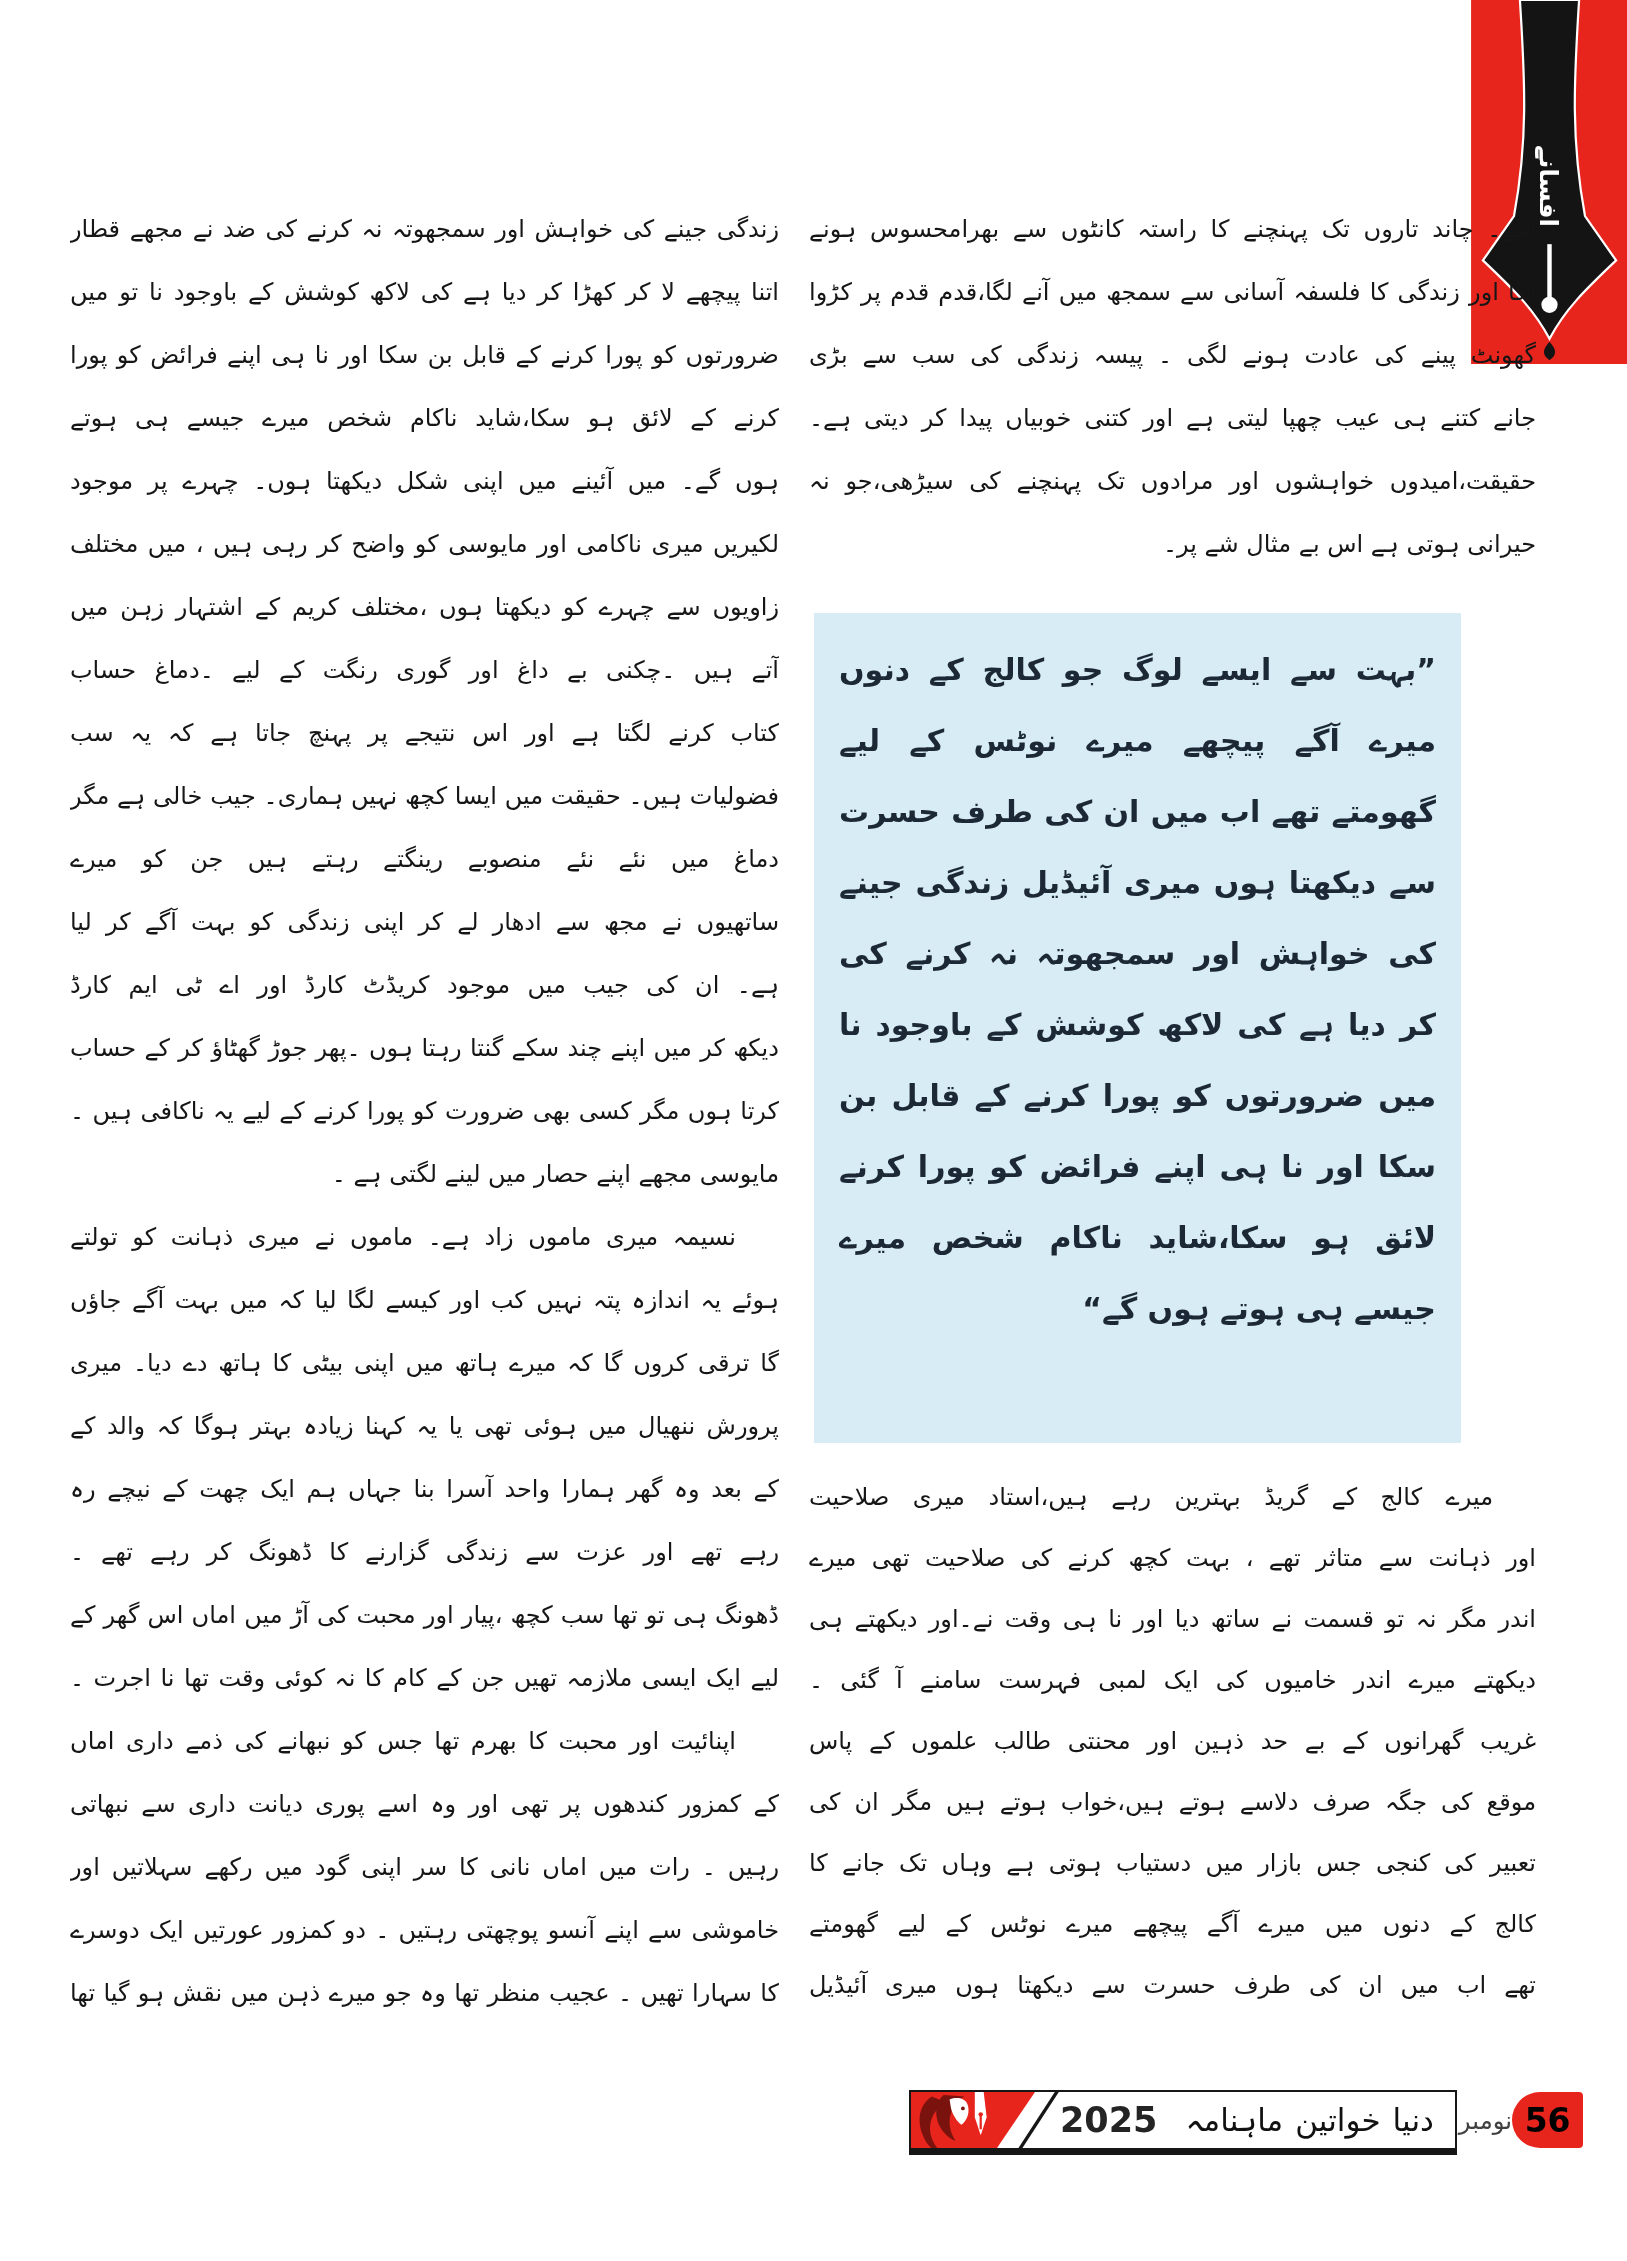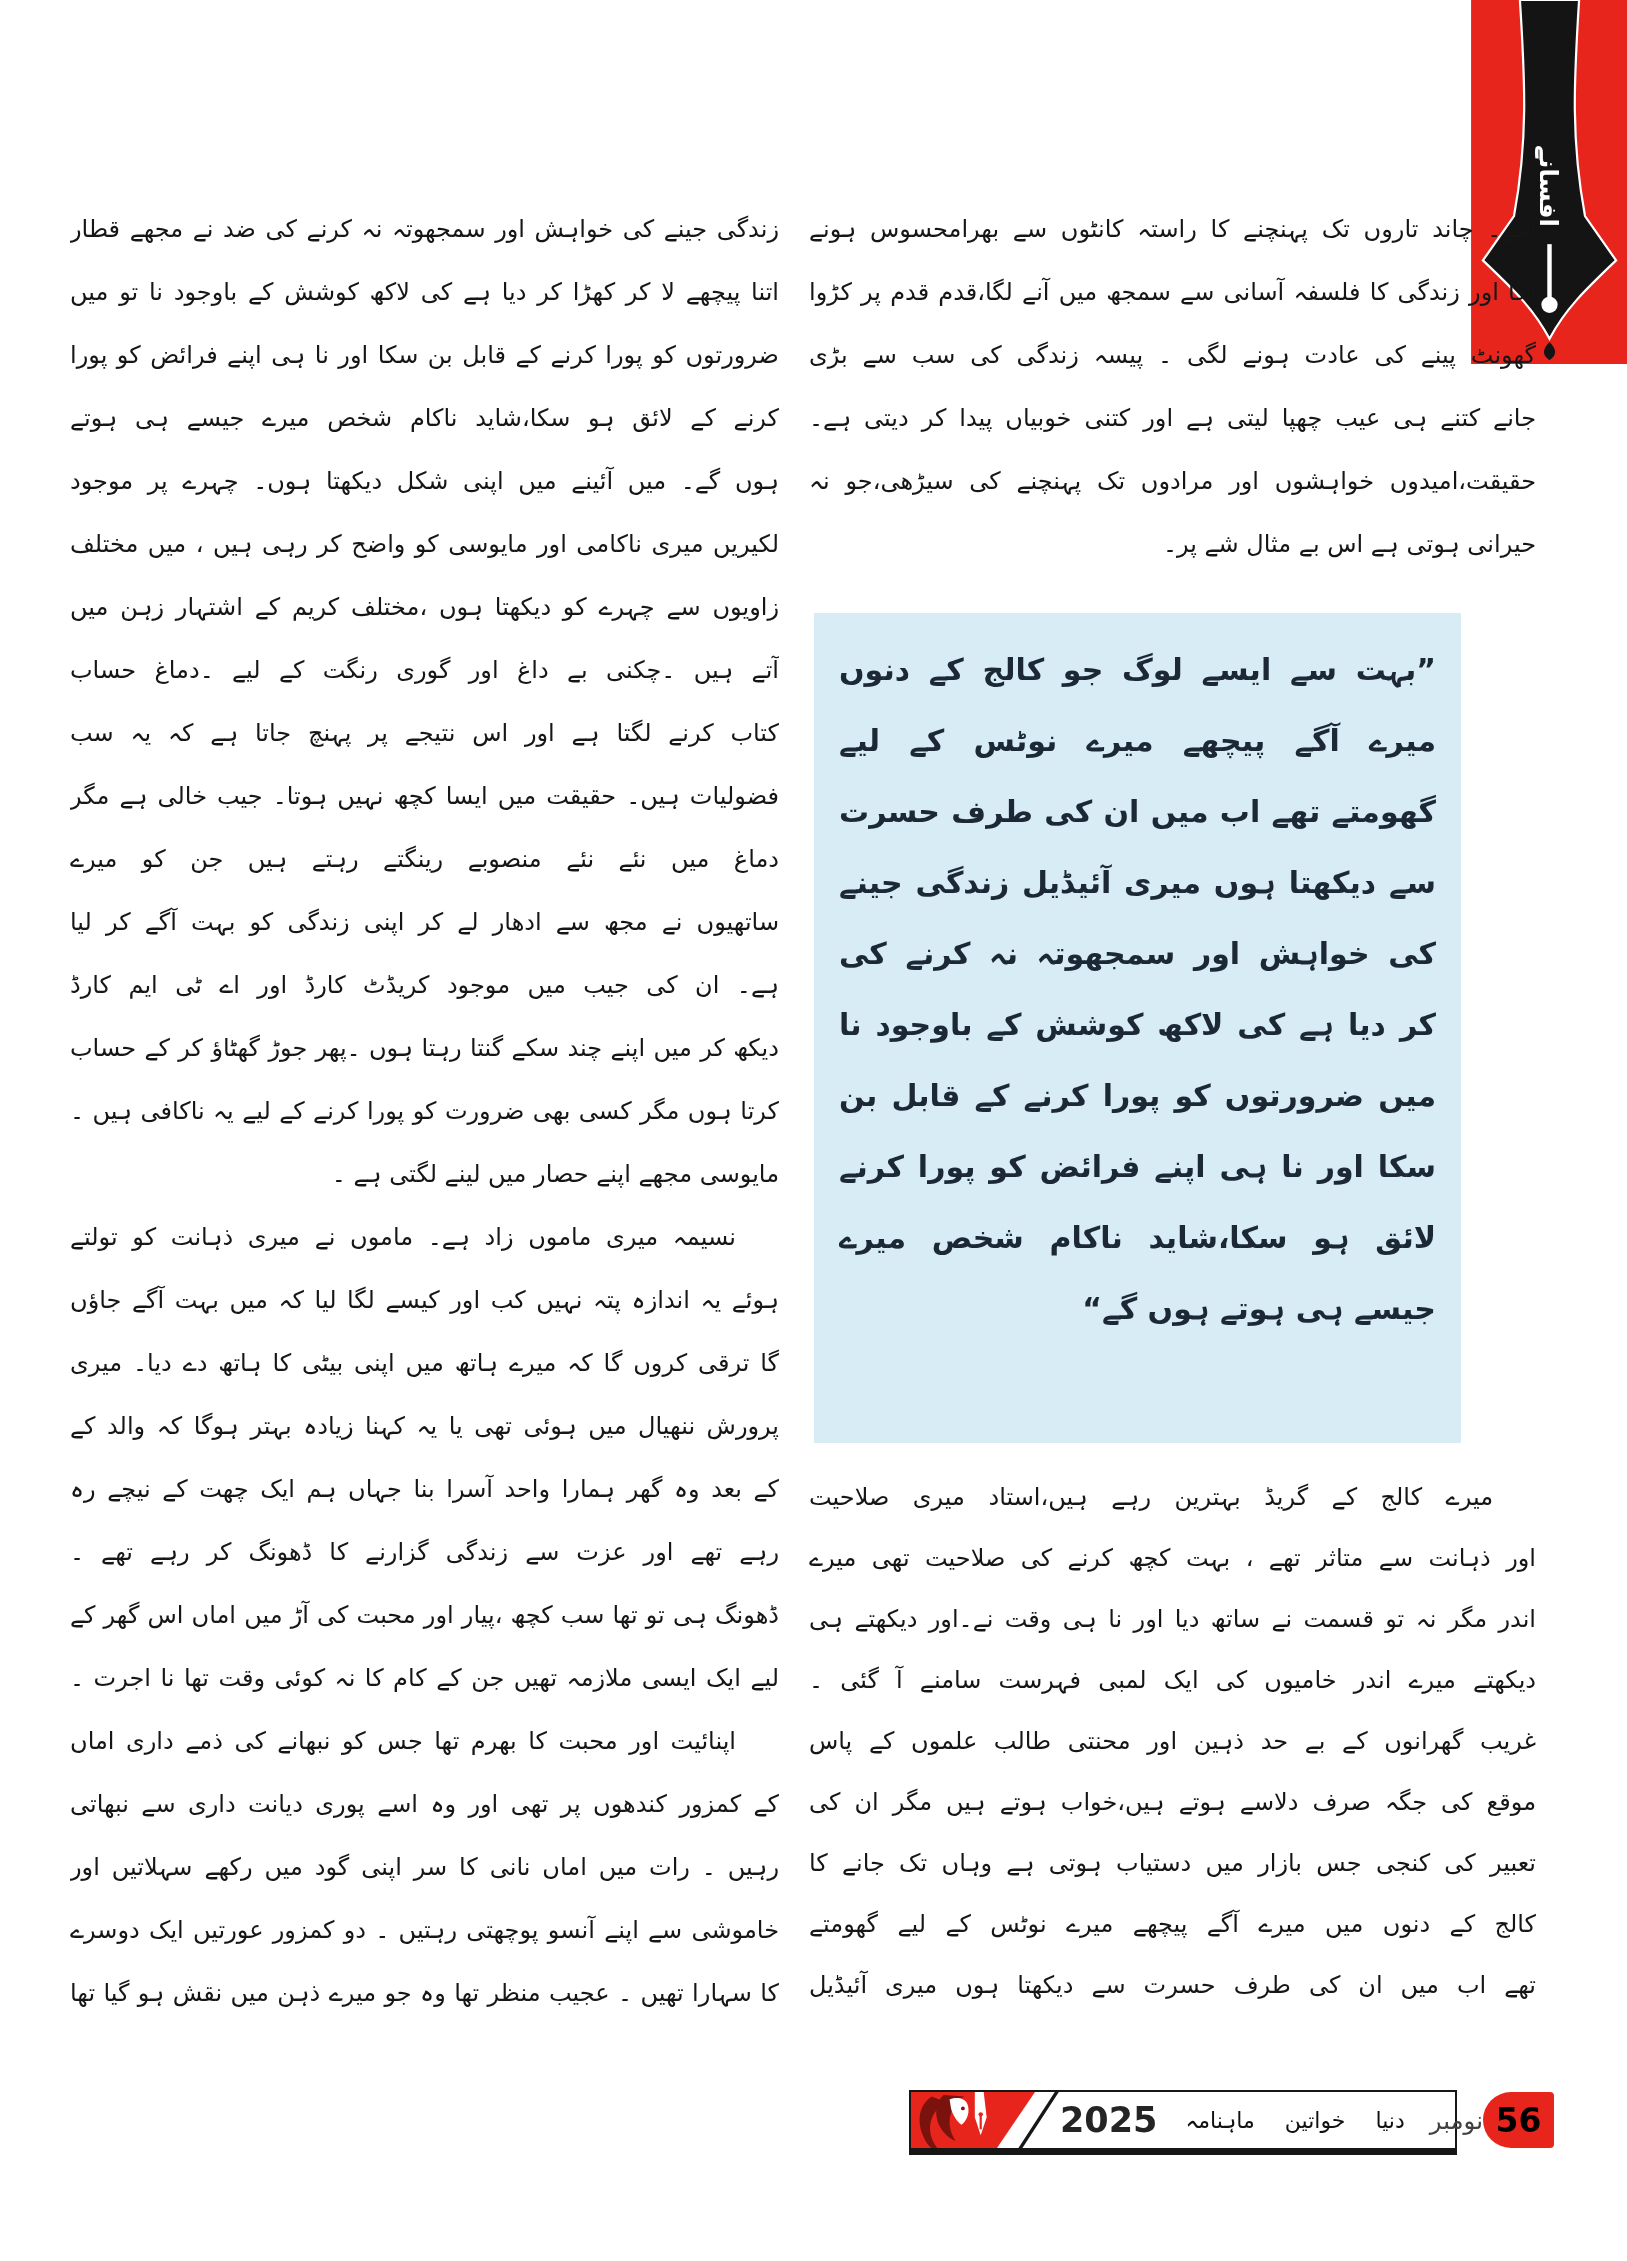--- a/index.html
+++ b/index.html
@@ -29,22 +29,22 @@
   
   #footer{position:absolute;left:909px;top:2090px;width:548px;height:65px;background:#ffffff;
           box-sizing:border-box;border:2.2px solid #161616;border-bottom:7.4px solid #161616;
           display:flex;align-items:center;}
   .f-logo{position:relative;width:124px;height:100%;background:#e8251d;flex:0 0 auto;
           clip-path:polygon(0 0,100% 0,calc(100% - 38px) 100%,0 100%);}
   .f-slash{position:absolute;left:124px;top:-2.2px;width:3.7px;height:65px;background:#161616;
            transform:skewX(-33deg);}
   .f-year{margin-left:25px;font-size:35px;font-weight:bold;color:#242424;flex:0 0 auto;
           font-family:"DejaVu Sans",sans-serif;}
-  .f-name{display:flex;direction:ltr;align-items:center;gap:30px;margin-left:28px;
-          font-size:22px;color:#111;flex:0 0 auto;}
+  .f-name{display:flex;direction:ltr;align-items:center;gap:12px;margin-left:28px;
+          font-size:31px;color:#111;flex:0 0 auto;}
   .f-name .word{direction:rtl;}
   .f-month{margin-left:25px;font-size:24.4px;color:#404040;direction:rtl;flex:0 0 auto;}
   .f-badge{margin-left:auto;margin-right:4.4px;width:71px;height:56px;background:#e8251d;
            border-radius:31px 4.4px 4.4px 31px;display:flex;align-items:center;justify-content:center;
            color:#000000;font-size:33px;font-weight:bold;flex:0 0 auto;}
 </style>
 </head>
 <body>
 
 <div id="page">
@@ -63,21 +63,21 @@
   <div id="col-left" class="col">
       <div class="line">زندگی جینے کی خواہش اور سمجھوتہ نہ کرنے کی ضد نے مجھے قطار میں</div>
       <div class="line">اتنا پیچھے لا کر کھڑا کر دیا ہے کی لاکھ کوشش کے باوجود نا تو میں</div>
       <div class="line">ضرورتوں کو پورا کرنے کے قابل بن سکا اور نا ہی اپنے فرائض کو پورا</div>
       <div class="line">کرنے کے لائق ہو سکا،شاید ناکام شخص میرے جیسے ہی ہوتے</div>
       <div class="line">ہوں گے۔ میں آئینے میں اپنی شکل دیکھتا ہوں۔ چہرے پر موجود</div>
       <div class="line">لکیریں میری ناکامی اور مایوسی کو واضح کر رہی ہیں ، میں مختلف</div>
       <div class="line">زاویوں سے چہرے کو دیکھتا ہوں ،مختلف کریم کے اشتہار زہن میں</div>
       <div class="line">آتے ہیں ۔چکنی بے داغ اور گوری رنگت کے لیے ۔دماغ حساب</div>
       <div class="line">کتاب کرنے لگتا ہے اور اس نتیجے پر پہنچ جاتا ہے کہ یہ سب</div>
-      <div class="line">فضولیات ہیں۔ حقیقت میں ایسا کچھ نہیں ہوتا۔ جیب خالی ہے مگر</div>
+      <div class="line">فضولیات ہیں۔ حقیقت میں ایسا کچھ نہیں ہماری۔ جیب خالی ہے مگر</div>
       <div class="line">دماغ میں نئے نئے منصوبے رینگتے رہتے ہیں جن کو میرے</div>
       <div class="line">ساتھیوں نے مجھ سے ادھار لے کر اپنی زندگی کو بہت آگے کر لیا</div>
       <div class="line">ہے۔ ان کی جیب میں موجود کریڈٹ کارڈ اور اے ٹی ایم کارڈ</div>
       <div class="line">دیکھ کر میں اپنے چند سکے گنتا رہتا ہوں ۔پھر جوڑ گھٹاؤ کر کے حساب</div>
       <div class="line">کرتا ہوں مگر کسی بھی ضرورت کو پورا کرنے کے لیے یہ ناکافی ہیں ۔</div>
       <div class="line end">مایوسی مجھے اپنے حصار میں لینے لگتی ہے ۔</div>
       <div class="line indent">نسیمہ میری ماموں زاد ہے۔ ماموں نے میری ذہانت کو تولتے</div>
       <div class="line">ہوئے یہ اندازہ پتہ نہیں کب اور کیسے لگا لیا کہ میں بہت آگے جاؤں</div>
       <div class="line">گا ترقی کروں گا کہ میرے ہاتھ میں اپنی بیٹی کا ہاتھ دے دیا۔ میری</div>
       <div class="line">پرورش ننھیال میں ہوئی تھی یا یہ کہنا زیادہ بہتر ہوگا کہ والد کے انتقال</div>

